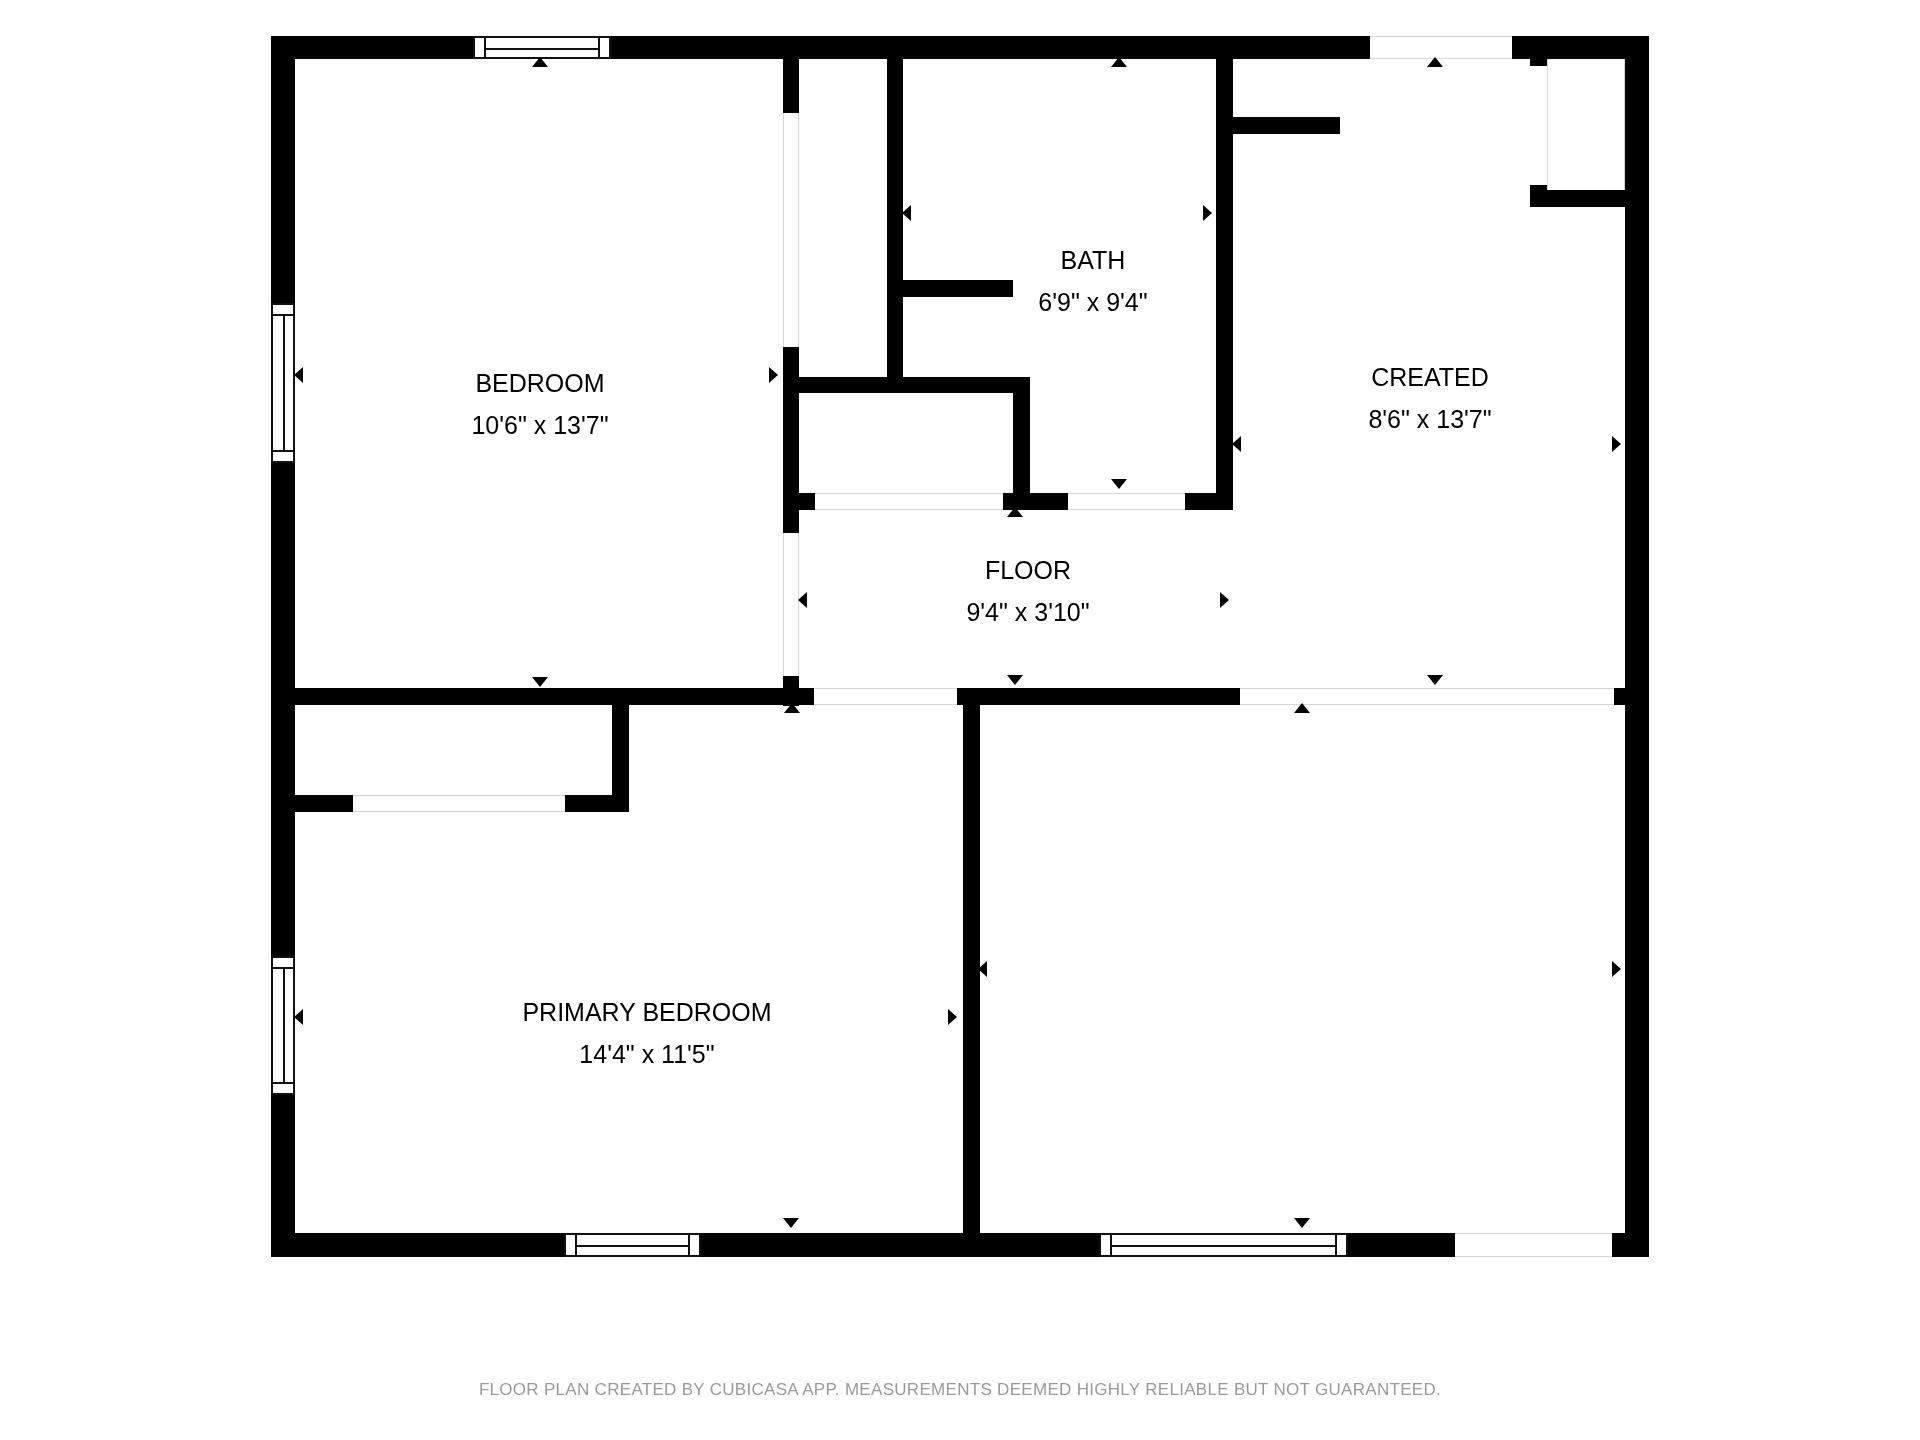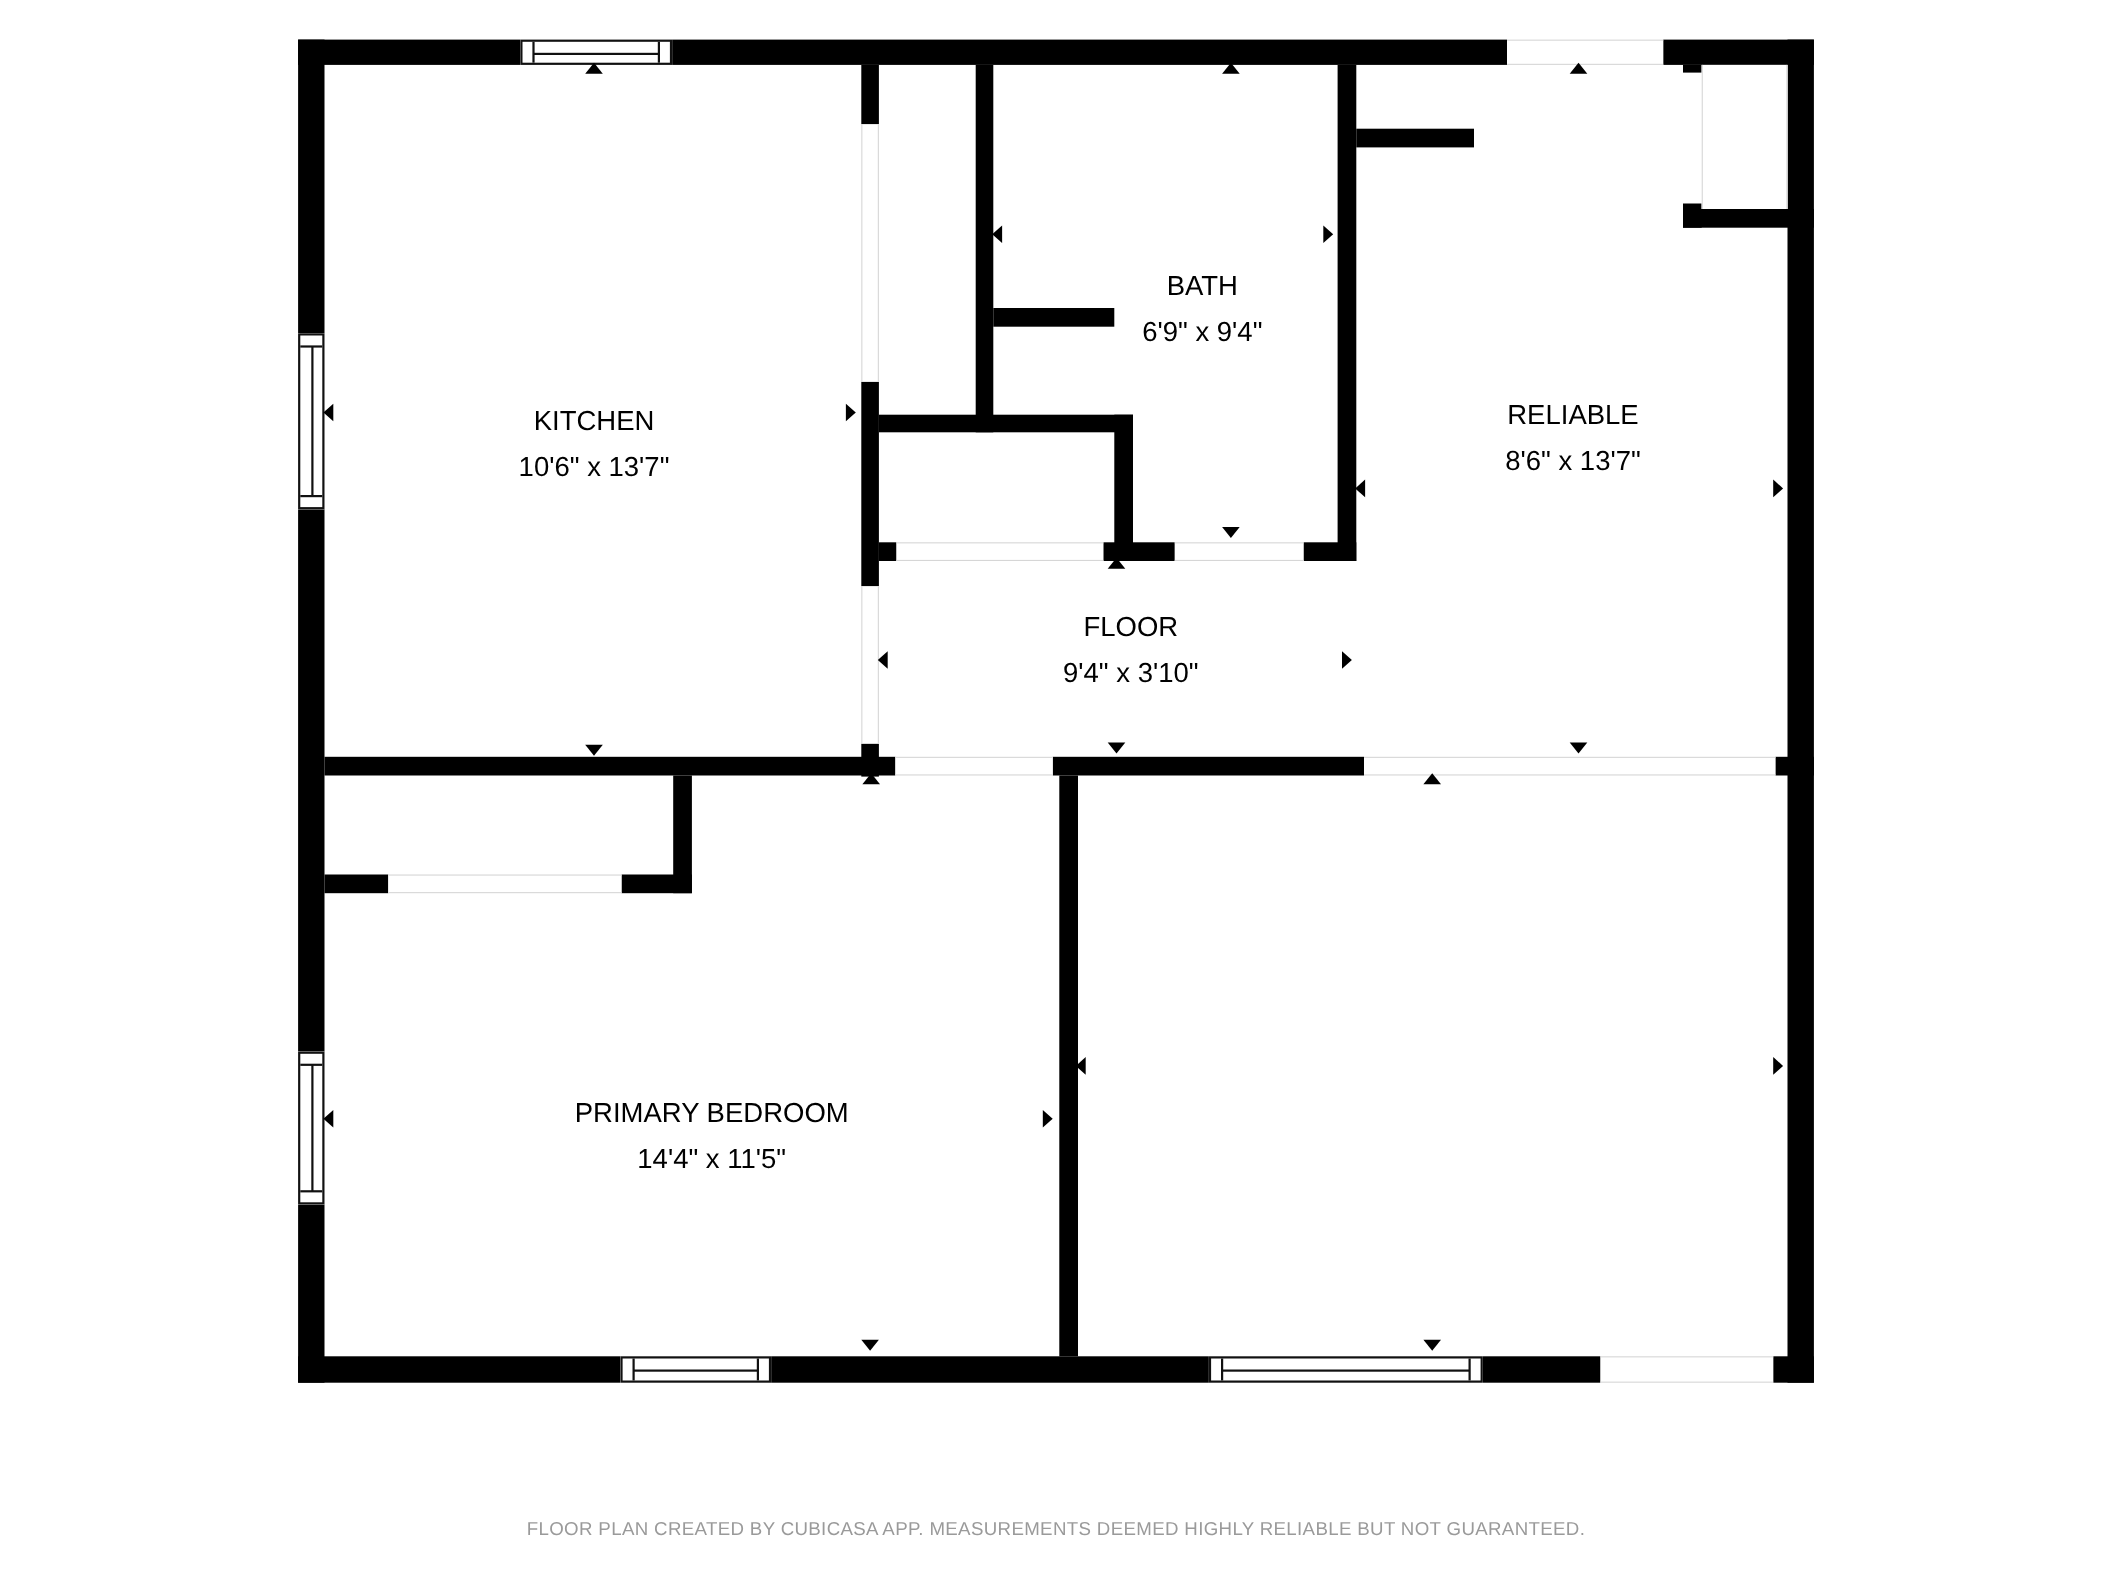--- a/index.html
+++ b/index.html
@@ -120,29 +120,29 @@
       <div class="tri left" style="left: 294px; top: 1009px;"></div>
       <div class="tri right" style="left: 948px; top: 1009px;"></div>
       <div class="tri down" style="left: 783px; top: 1218px;"></div>
       <div class="tri up" style="left: 1294px; top: 703px;"></div>
       <div class="tri left" style="left: 978px; top: 961px;"></div>
       <div class="tri right" style="left: 1612px; top: 961px;"></div>
       <div class="tri down" style="left: 1294px; top: 1218px;"></div>
     </div>
 
   <div class="room-label" style="left: 540px; top: 404px;">
-    <span class="name">KITCHEN</span>
+    <span class="name">BEDROOM</span>
     <span class="dims">10'6" x 13'7"</span>
   </div>
   <div class="room-label" style="left: 1093px; top: 281px;">
     <span class="name">BATH</span>
     <span class="dims">6'9" x 9'4"</span>
   </div>
   <div class="room-label" style="left: 1430px; top: 398px;">
-    <span class="name">RELIABLE</span>
+    <span class="name">CREATED</span>
     <span class="dims">8'6" x 13'7"</span>
   </div>
   <div class="room-label" style="left: 1028px; top: 591px;">
     <span class="name">FLOOR</span>
     <span class="dims">9'4" x 3'10"</span>
   </div>
   <div class="room-label" style="left: 647px; top: 1021px; margin-top: 12px;">
     <span class="name">PRIMARY BEDROOM</span>
     <span class="dims">14'4" x 11'5"</span>
   </div>

